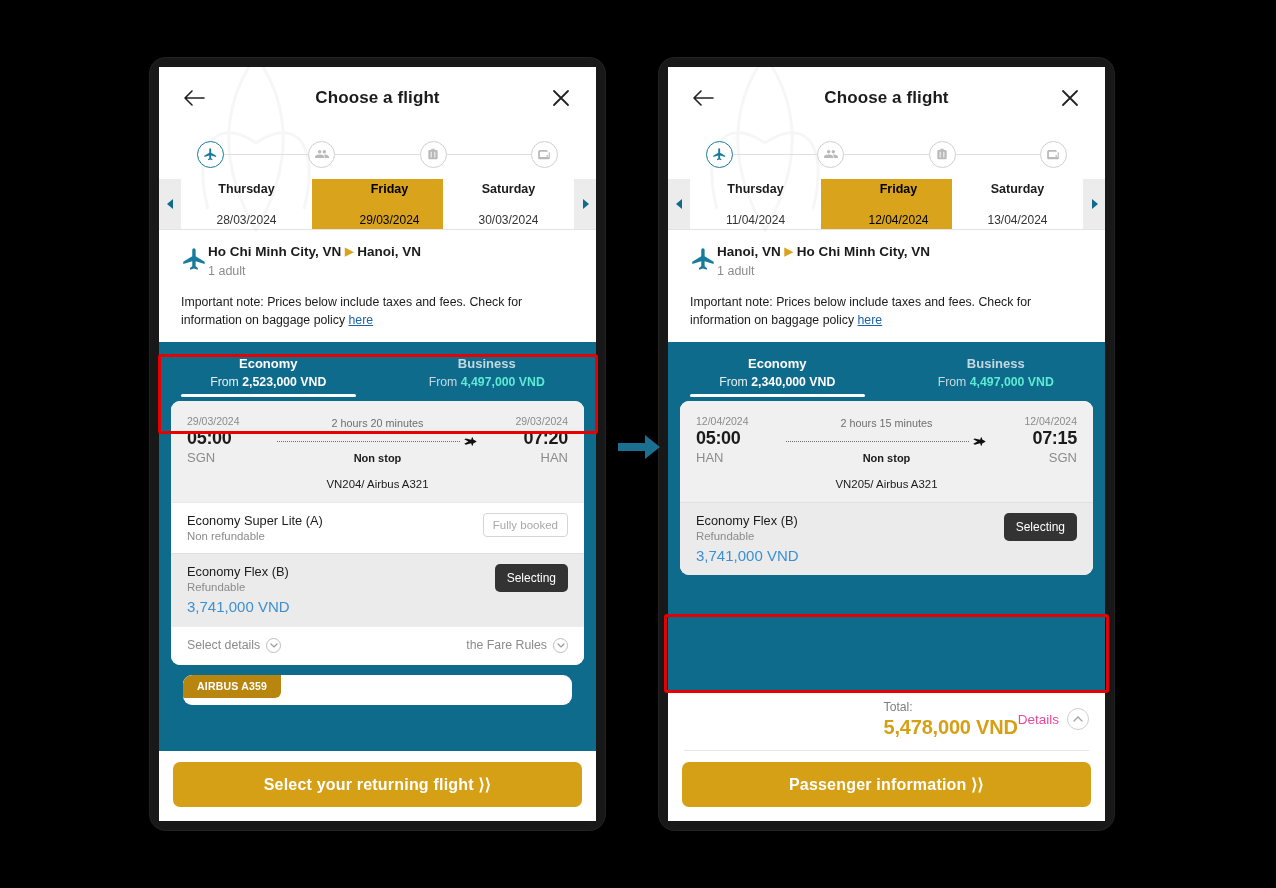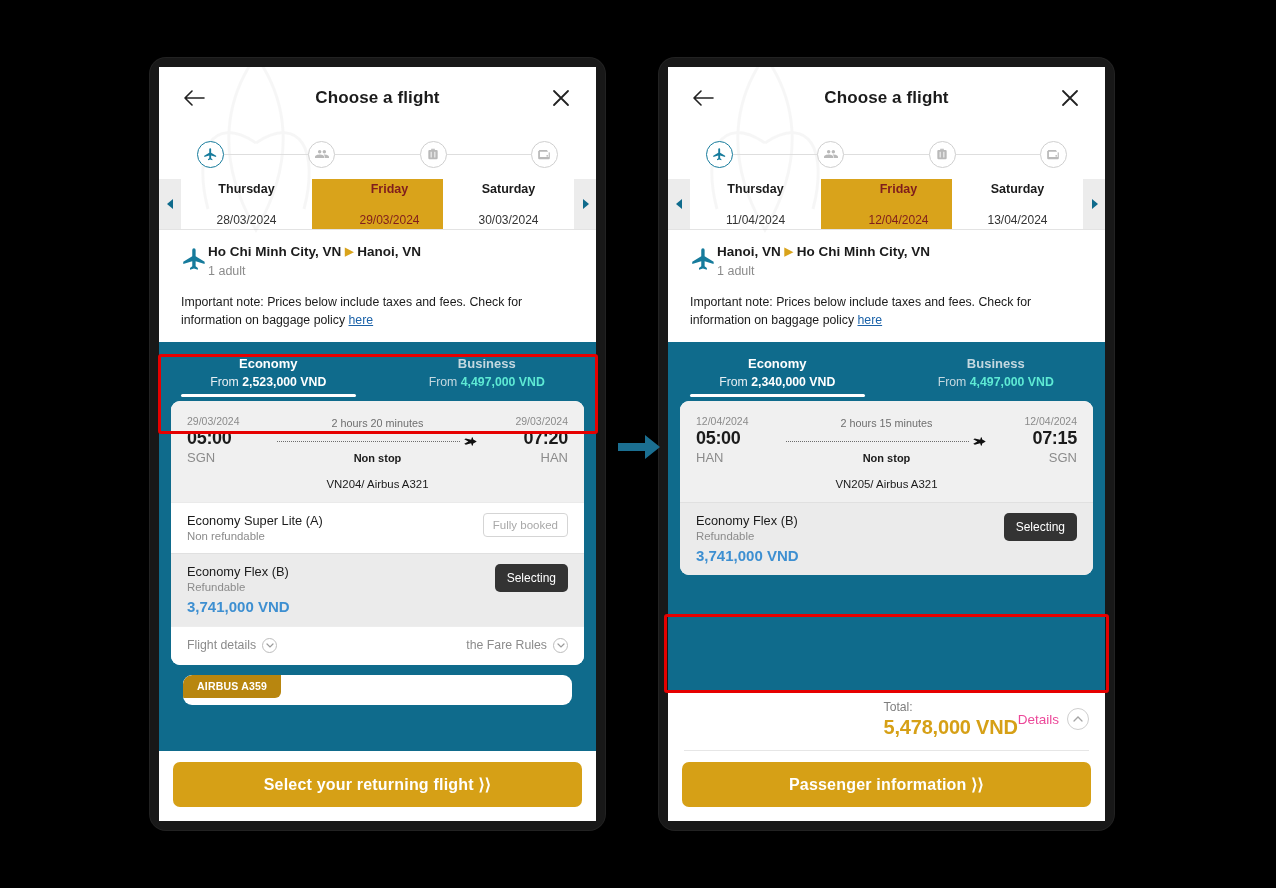--- a/index.html
+++ b/index.html
@@ -103,21 +103,21 @@
     flex: 1 1 0;
     display: flex; flex-direction: column;
     align-items: center; justify-content: center;
     background: #fff;
     cursor: pointer;
     gap: 17px;
   }
   .date-cell.sel { background: #d9a31b; }
   .date-dow { font-size: 12.5px; font-weight: bold; color: #1b1b1b; }
   .date-num { font-size: 12px; color: #333; }
-  .date-cell.sel .date-dow, .date-cell.sel .date-num { color: #7f1d1d; padding-left: 24px; }
+  .date-cell.sel .date-dow, .date-cell.sel .date-num { color: #000000; padding-left: 24px; }
 
   
   .route {
     display: flex; align-items: flex-start; gap: 0;
     padding: 14px 20px 10px 22px;
     flex: 0 0 auto;
   }
   .route-plane { color: #167b9c; flex: 0 0 auto; margin-top: 2px; }
   .route-title { font-size: 13.5px; font-weight: bold; color: #1b1b1b; line-height: 1.25; }
   .route-tri { color: #d9a31b; font-size: 11px; vertical-align: 1px; }
@@ -198,21 +198,21 @@
 
   .fare-row {
     display: flex; align-items: flex-start; justify-content: space-between;
     padding: 10px 16px 11px 16px;
     background: #fff;
     border-top: 1px solid #eaeaea;
   }
   .fare-row.alt { background: #ebebeb; border-top: 1px solid #e0e0e0; }
   .fare-name { font-size: 12.8px; color: #1b1b1b; }
   .fare-ref { font-size: 11.4px; color: #8b8b8b; margin-top: 2px; }
-  .fare-price { font-size: 15px; font-weight: bold; color: #3d8fd1; margin-top: 5px; }
+  .fare-price { font-size: 15px; font-weight: normal; color: #3d8fd1; margin-top: 5px; }
   .badge-booked {
     border: 1px solid #d5d5d5; border-radius: 4px;
     padding: 5px 9px; font-size: 11.5px; color: #a8a8a8;
     background: #fff; white-space: nowrap;
   }
   .btn-selecting {
     background: #333333; color: #fff;
     border: none; border-radius: 5px;
     padding: 7px 12px; font-size: 12px;
     cursor: pointer; white-space: nowrap;
@@ -454,21 +454,21 @@
               <div>
                 <div class="fare-name">Economy Flex (B)</div>
                 <div class="fare-ref">Refundable</div>
                 <div class="fare-price">3,741,000 VND</div>
               </div>
               <button class="btn-selecting">Selecting</button>
             </div>
 
             <div class="fcard-foot">
               <div class="foot-link">
-                <span>Flight details</span>
+                <span>Select details</span>
                 <span class="chev">
                     <svg width="8" height="5" viewBox="0 0 8 5">
                       <path d="M1 1 L4 4 L7 1" fill="none" stroke="currentColor" stroke-width="1.2" stroke-linecap="round"></path>
                     </svg>
                   </span>
               </div>
               <div class="foot-link">
                 <span>the Fare Rules</span>
                 <span class="chev">
                     <svg width="8" height="5" viewBox="0 0 8 5">

